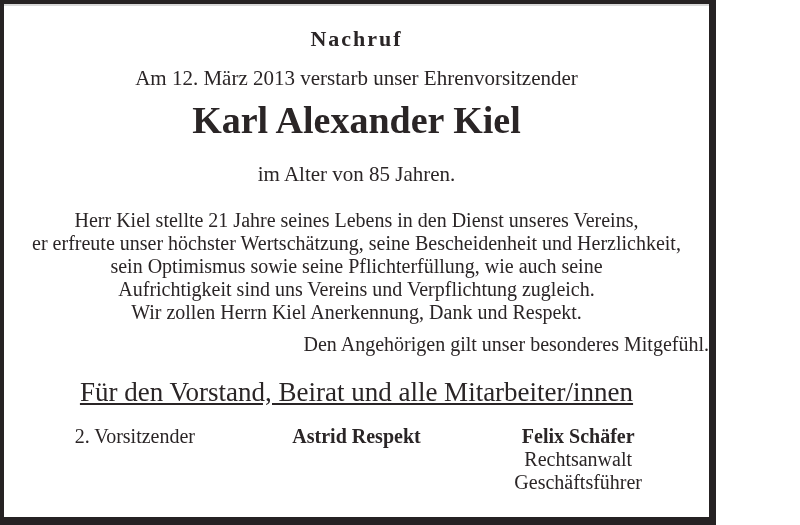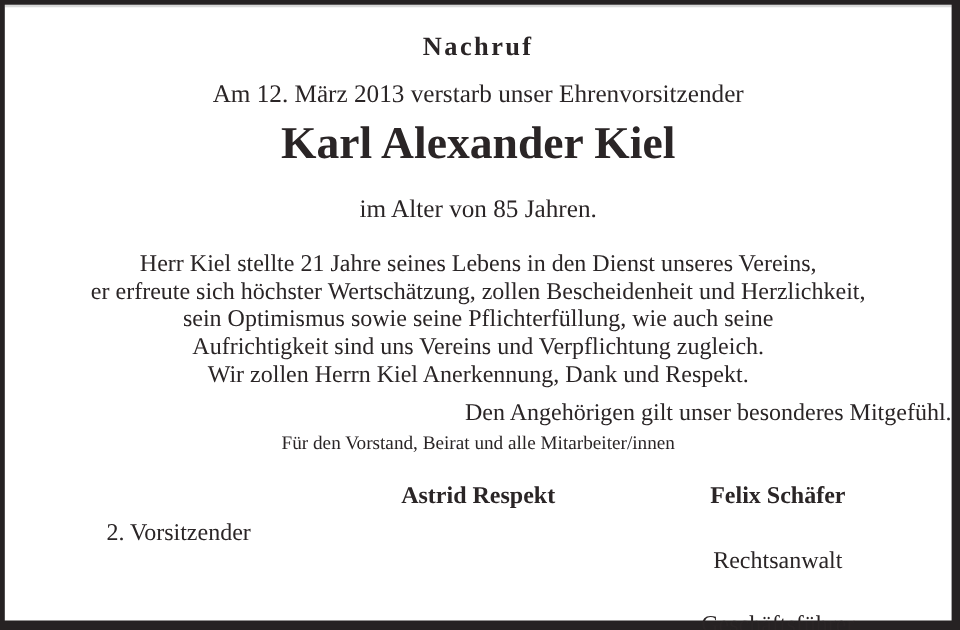--- a/index.html
+++ b/index.html
@@ -5,21 +5,21 @@
   html, body {
     margin: 0;
     padding: 0;
     width: 800px;
     height: 525px;
     background: #ffffff;
     overflow: hidden;
   }
   .card {
     box-sizing: border-box;
-    width: 800px;
+    width: 716px;
     height: 525px;
     background: var(--background, #ffffff);
     border-style: solid;
     border-color: var(--frame, #262223);
     border-width: 4px 7px 8px 4px;
     box-shadow: inset 0 2px 0 rgba(170,170,170,0.45);
     text-align: center;
     font-family: "Liberation Serif", serif;
     color: var(--text, #2a2526);
     padding-top: 22px;
@@ -64,24 +64,25 @@
     text-align: right;
   }
   .org {
     margin-top: 13px;
     font-size: 21px;
     font-weight: bold;
     letter-spacing: 0.5px;
     line-height: 24px;
   }
   .behalf {
-    margin-top: 1px;
-    font-size: 16px;
+    margin-top: 24px;
+    font-size: 27px;
     line-height: 25px;
     white-space: nowrap;
+    text-decoration: underline;
   }
   .signatures {
     margin-top: 20px;
     display: flex;
     flex-direction: row;
     padding: 0 20px;
   }
   .sig {
     flex: 1 1 0;
     text-align: center;
@@ -89,39 +90,38 @@
   .sig-name {
     font-size: 20px;
     font-weight: bold;
     line-height: 23px;
     white-space: nowrap;
   }
   .sig-role {
     font-size: 20px;
     line-height: 23px;
     white-space: nowrap;
-    margin-top: 31px;
   }
 </style>
 </head>
 <body>
 
 <div class="card">
 
   <div class="label">Nachruf</div>
 
   <div class="intro">Am 12. März 2013 verstarb unser Ehrenvorsitzender</div>
 
   <h1 class="name">Karl Alexander Kiel</h1>
 
   <div class="age">im Alter von 85 Jahren.</div>
 
   <div class="tribute">
     <div class="tline">Herr Kiel stellte 21 Jahre seines Lebens in den Dienst unseres Vereins,</div>
-    <div class="tline">er erfreute sich höchster Wertschätzung, zollen Bescheidenheit und Herzlichkeit,</div>
+    <div class="tline">er erfreute unser höchster Wertschätzung, seine Bescheidenheit und Herzlichkeit,</div>
     <div class="tline">sein Optimismus sowie seine Pflichterfüllung, wie auch seine</div>
     <div class="tline">Aufrichtigkeit sind uns Vereins und Verpflichtung zugleich.</div>
     <div class="tline">Wir zollen Herrn Kiel Anerkennung, Dank und Respekt.</div>
   </div>
 
   <div class="condolence">Den Angehörigen gilt unser besonderes Mitgefühl.</div>
 
 
   <div class="behalf">Für den Vorstand, Beirat und alle Mitarbeiter/innen</div>
 

